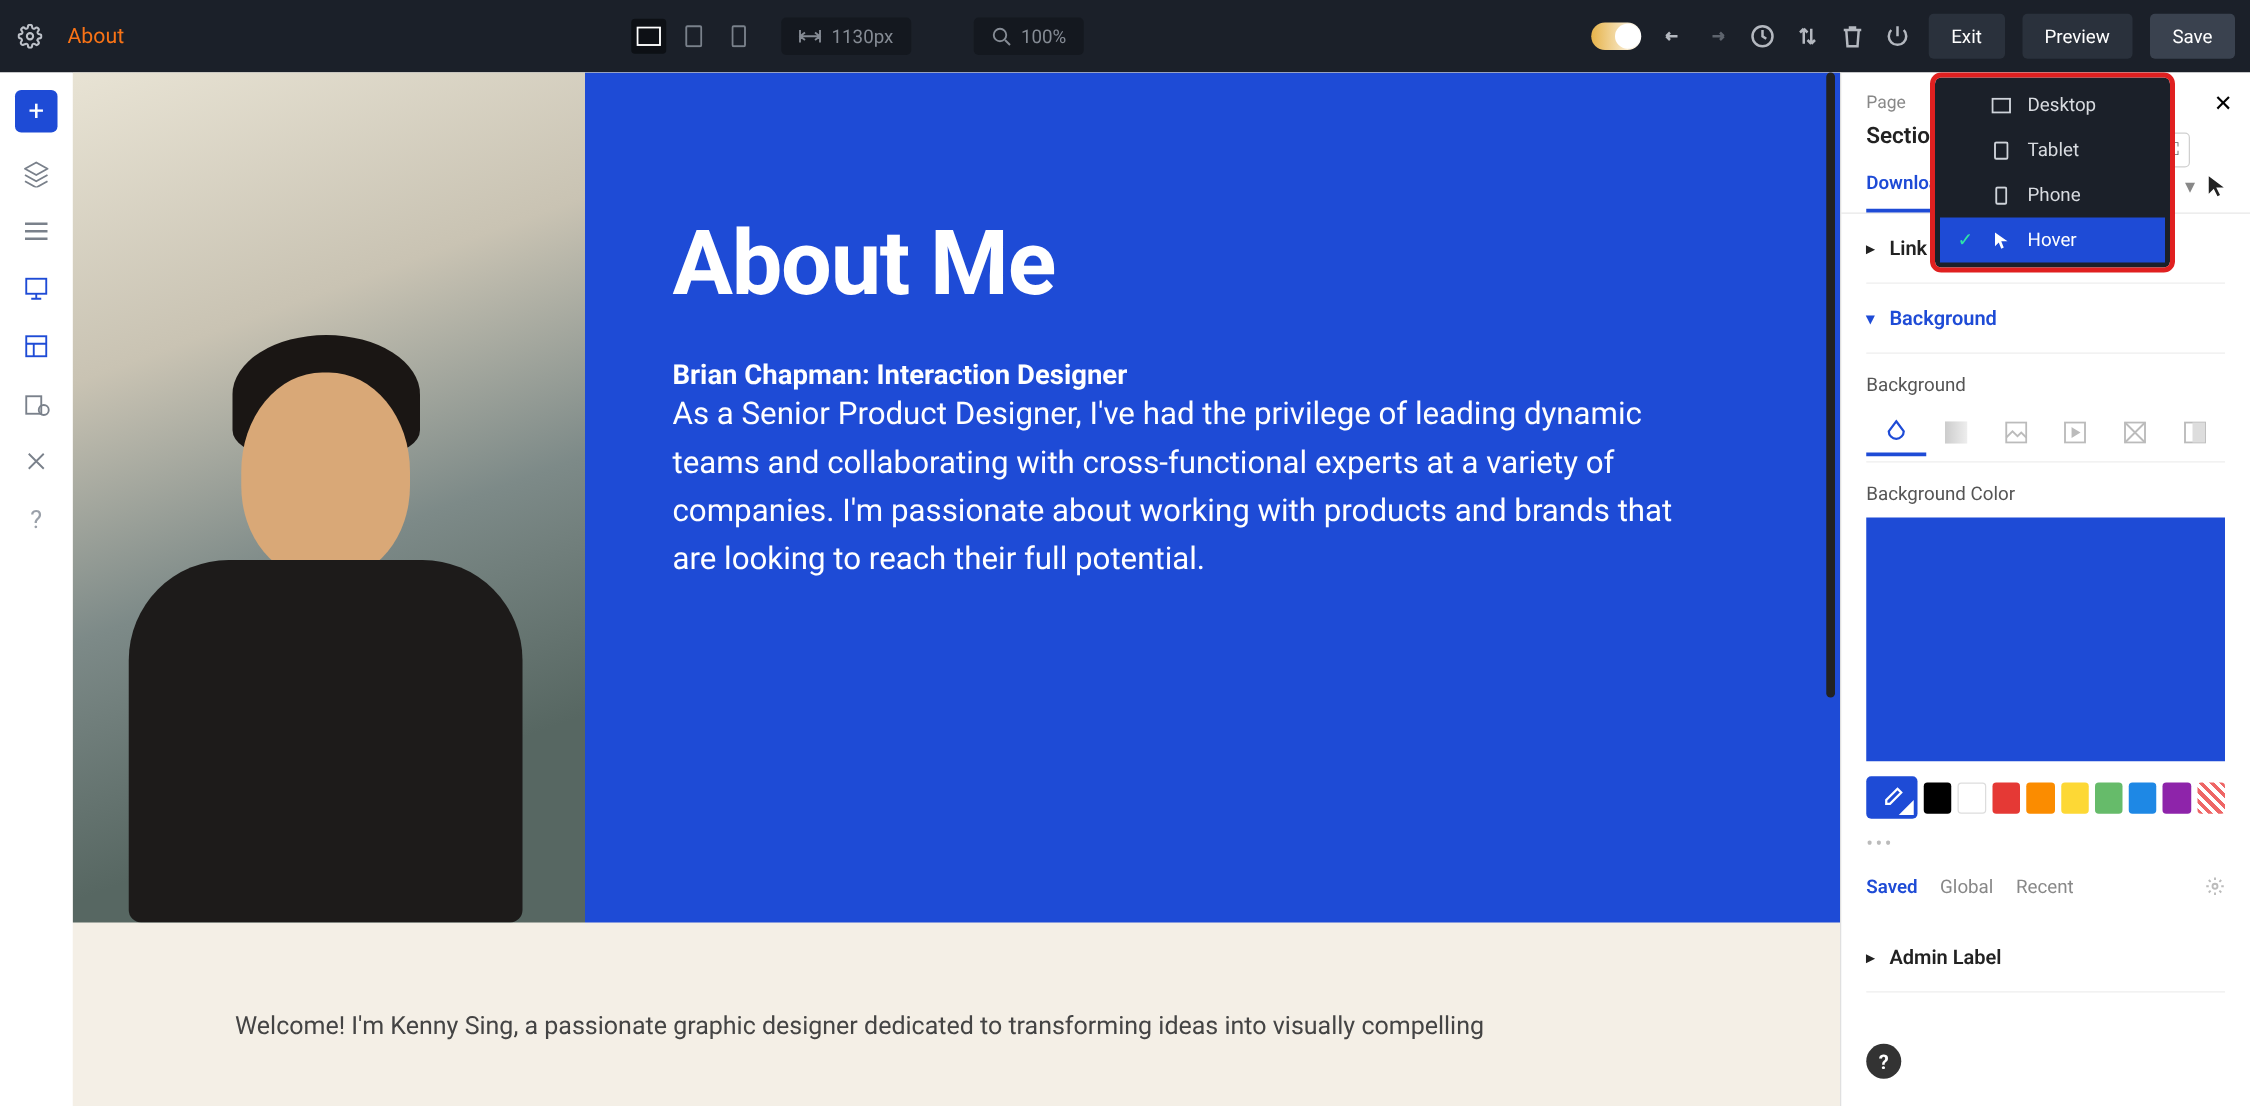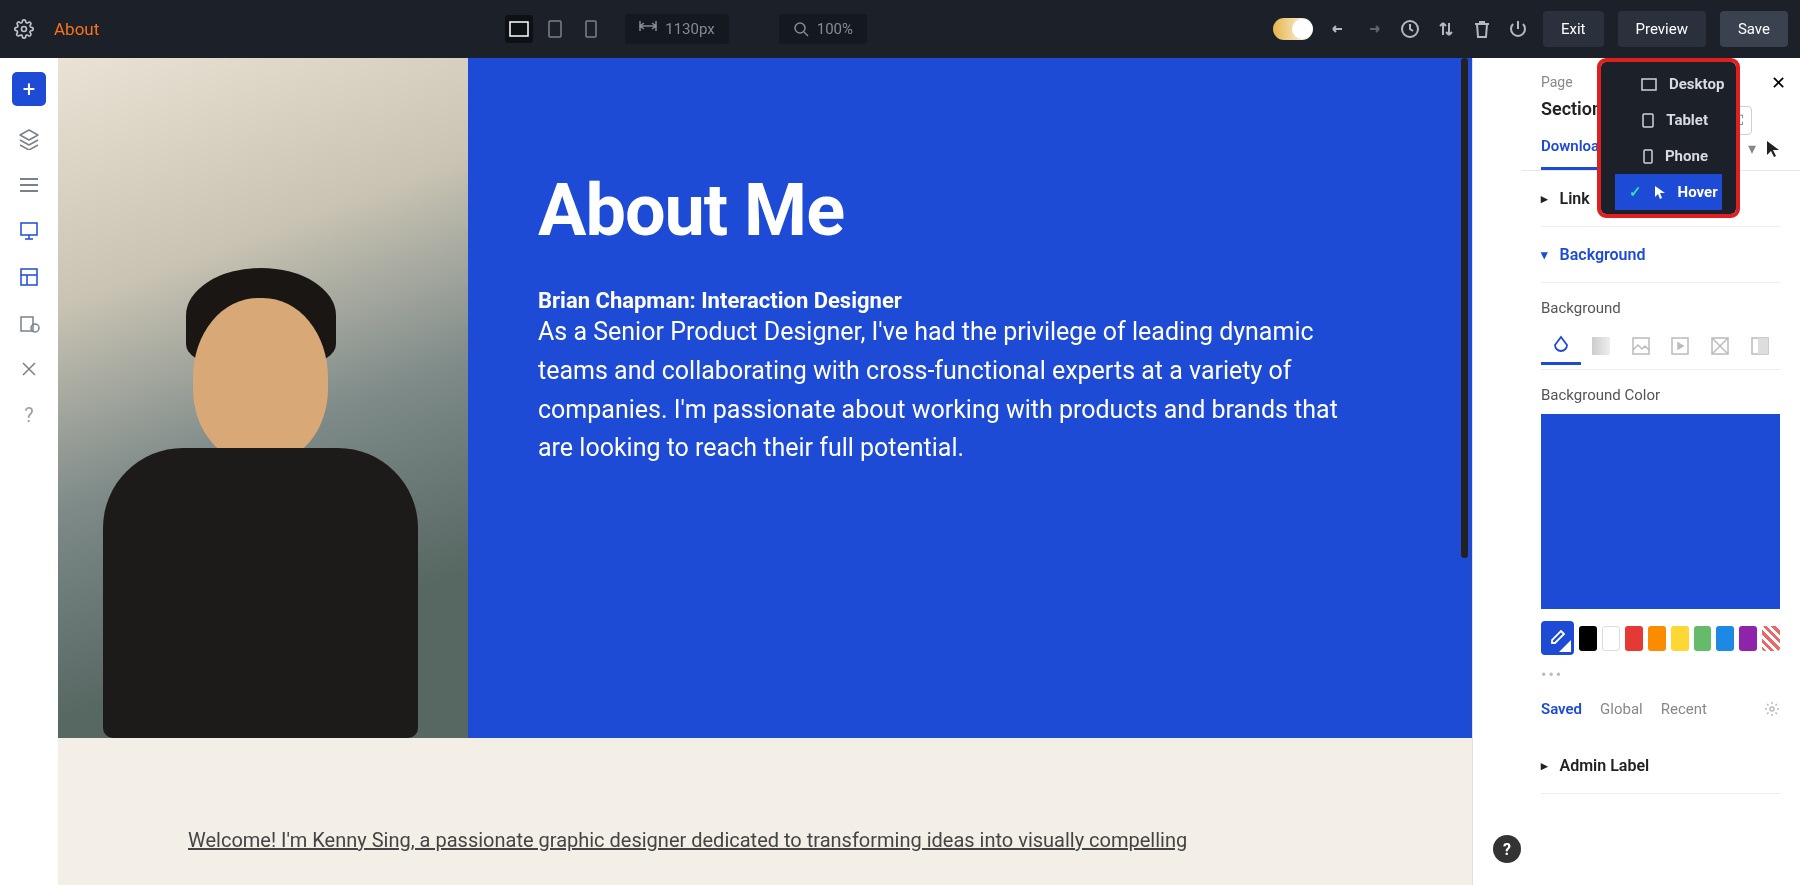--- a/index.html
+++ b/index.html
@@ -7,21 +7,21 @@
 
 
 .topbar { height: 58px; background: #1b2029; display: flex; align-items: center; padding: 0 12px; color: #eee; }
 .topbar-left { display: flex; align-items: center; gap: 18px; }
 .gear-btn { width: 24px; height: 24px; display: flex; align-items: center; justify-content: center; cursor: pointer; opacity: .9; }
 .page-title { font-size: 17px; color: #f97316; }
 .topbar-center { margin-left: auto; display: flex; align-items: center; gap: 10px; }
 .device-group { display: flex; align-items: center; gap: 8px; }
 .device-btn { width: 28px; height: 28px; display:flex; align-items:center; justify-content:center; border-radius:3px; cursor:pointer; }
 .device-btn.active { background:#0d1015; }
-.size-box { background:#14181f; border-radius:4px; padding: 6px 14px; display:flex; gap:8px; font-size:15px; color:#858b94; margin-left: 10px;}
+.size-box { background:#14181f; border-radius:4px; padding: 6px 14px; display:flex; align-items:center; gap:8px; font-size:15px; color:#858b94; margin-left: 10px;}
 .zoom-box { background:#14181f; border-radius:4px; padding: 6px 14px; display:flex; align-items:center; gap:8px; font-size:15px; color:#858b94; margin-left: 40px;}
 .topbar-right { margin-left: auto; display:flex; align-items:center; gap: 14px; }
 .theme-toggle { width: 40px; height: 22px; background: linear-gradient(90deg,#e6b34a,#fff); border-radius: 11px; position:relative; cursor:pointer;}
 .theme-toggle::after{content:""; position:absolute; right:1px; top:1px; width:20px; height:20px; background:#fff; border-radius:50%;}
 .tb-icon { width:22px; height:22px; display:flex; align-items:center; justify-content:center; cursor:pointer; opacity:.85;}
 .btn { background:#2a313c; color:#fff; border:none; border-radius:4px; padding:9px 18px; font-size:15px; cursor:pointer;}
 .btn-save { background:#3a424f; }
 
 
 .leftrail { position:absolute; left:0; top:58px; width:58px; height: calc(100% - 58px); background:#fff; display:flex; flex-direction:column; align-items:center; padding-top:14px; gap: 20px; z-index:5;}
@@ -34,24 +34,24 @@
 .hero-img { width: 410px; background: linear-gradient(160deg,#e8e3d4 0%,#c9c3b3 30%,#7d8a88 55%,#576762 80%); position:relative; overflow:hidden;}
 .person { position:absolute; bottom:0; left:50%; transform:translateX(-50%); width: 310px; height: 480px; }
 .head { width:135px; height:165px; background:#d9a877; border-radius: 48% 48% 45% 45%; position:absolute; top:40px; left:85px; }
 .hair { width:150px; height:95px; background:#1a1614; border-radius: 50% 50% 20% 20%; position:absolute; top:10px; left:78px;}
 .body-j { width:315px; height:290px; background:#1d1b1a; border-radius: 80px 80px 10px 10px; position:absolute; bottom:0; left:-5px; }
 .hero-content { flex:1; background:#1e4bd6; color:#fff; padding: 110px 70px 60px; }
 .hero-content h1 { font-size: 72px; font-weight:700; margin-bottom: 35px; letter-spacing:-1px;}
 .hero-content h3 { font-size: 22px; font-weight:700; }
 .hero-content p { font-size: 25px; line-height:1.55; margin-bottom: 68px; max-width: 800px;}
 .dl-btn { display:inline-block; border:1.5px solid rgba(255,255,255,.6); border-radius: 999px; padding: 18px 36px; font-size:17px; font-weight:600; cursor:pointer;}
-.below-text { padding: 90px 130px 0; color:#444; font-size:20px;text-decoration:underline; }
-
-
-.rightpanel { position:absolute; right:0; top:58px; width:328px; bottom:0; background:#fff; border-left:1px solid #e0e0e0; overflow:visible;padding-left:48px; }
+.below-text { padding: 70px 130px 0; color:#444; font-size:20px; }
+
+
+.rightpanel { position:absolute; right:0; top:58px; width:328px; bottom:0; background:#fff; border-left:1px solid #e0e0e0; overflow:visible; }
 .rp-head { padding: 16px 20px 0; position:relative;}
 .rp-crumb { font-size:14px; color:#888; }
 .rp-section { font-size:18px; font-weight:600; color:#222; margin-top:8px;}
 .rp-close { position:absolute; right:14px; top:14px; cursor:pointer; font-size:18px;}
 .rp-truncated { position:absolute; right:48px; top:48px; border:1px solid #d0d0d0; border-radius:4px; padding:5px 8px; font-size:14px; color:#666;}
 .rp-tabs { display:flex; gap:26px; padding: 18px 20px 0; border-bottom:1px solid #e8e8e8; align-items:center;}
 .rp-tab { font-size:15px; font-weight:600; color:#888; padding-bottom:12px; cursor:pointer;}
 .rp-tab.active { color:#1e4bd6; border-bottom:3px solid #1e4bd6;}
 .rp-tab-icons { margin-left:auto; display:flex; gap:10px; align-items:center; padding-bottom:10px;}
 .rp-body { padding: 0 20px; }
@@ -73,21 +73,21 @@
 .swatch.green{background:#66bb6a;} .swatch.blue{background:#1e88e5;} .swatch.purple{background:#8e24aa;}
 .swatch.hatch{background: repeating-linear-gradient(45deg,#e66,#e66 3px,#fff 3px,#fff 6px);}
 .dots3{color:#bbb; letter-spacing:2px; margin-top:10px; cursor:pointer;}
 .swatch-tabs{display:flex; gap:18px; margin-top:16px; font-size:15px; align-items:center;}
 .swatch-tabs .st{color:#888; cursor:pointer;}
 .swatch-tabs .st.active{color:#1e4bd6; font-weight:600;}
 .swatch-tabs .gear{margin-left:auto; color:#bbb; cursor:pointer;}
 .help-fab { position:absolute; bottom:22px; left:20px; width:28px; height:28px; background:#333; color:#fff; border-radius:50%; display:flex; align-items:center; justify-content:center; font-size:16px; font-weight:700; cursor:pointer;}
 
 
-.device-menu { position:absolute; top:62px; right:64px; width:135px; background:#1b2029; border-radius:5px; z-index:50; outline:4px solid #e02020; outline-offset:0px; padding:4px 14px;font-weight:bold;}
+.device-menu { position:absolute; top:62px; right:64px; width:188px; background:#1b2029; border-radius:5px; z-index:50; outline:4px solid #e02020; outline-offset:0px; padding:4px 4px;}
 .device-menu .mi { display:flex; align-items:center; gap:12px; padding:9px 14px; color:#d8dbe0; font-size:15px; cursor:pointer;}
 .device-menu .mi.sel { background:#1e4bd6; color:#fff;}
 .device-menu .mi .chk{color:#2ee6a8; width:14px; display:inline-block;}
 .device-menu .mi .ic{width:18px; display:flex; justify-content:center;}
 
 
 .canvas-scroll { position:absolute; right:332px; top:58px; width:7px; height:500px; background:#222; border-radius:4px; z-index:4;}
 
 svg{display:block;}
 </style>

